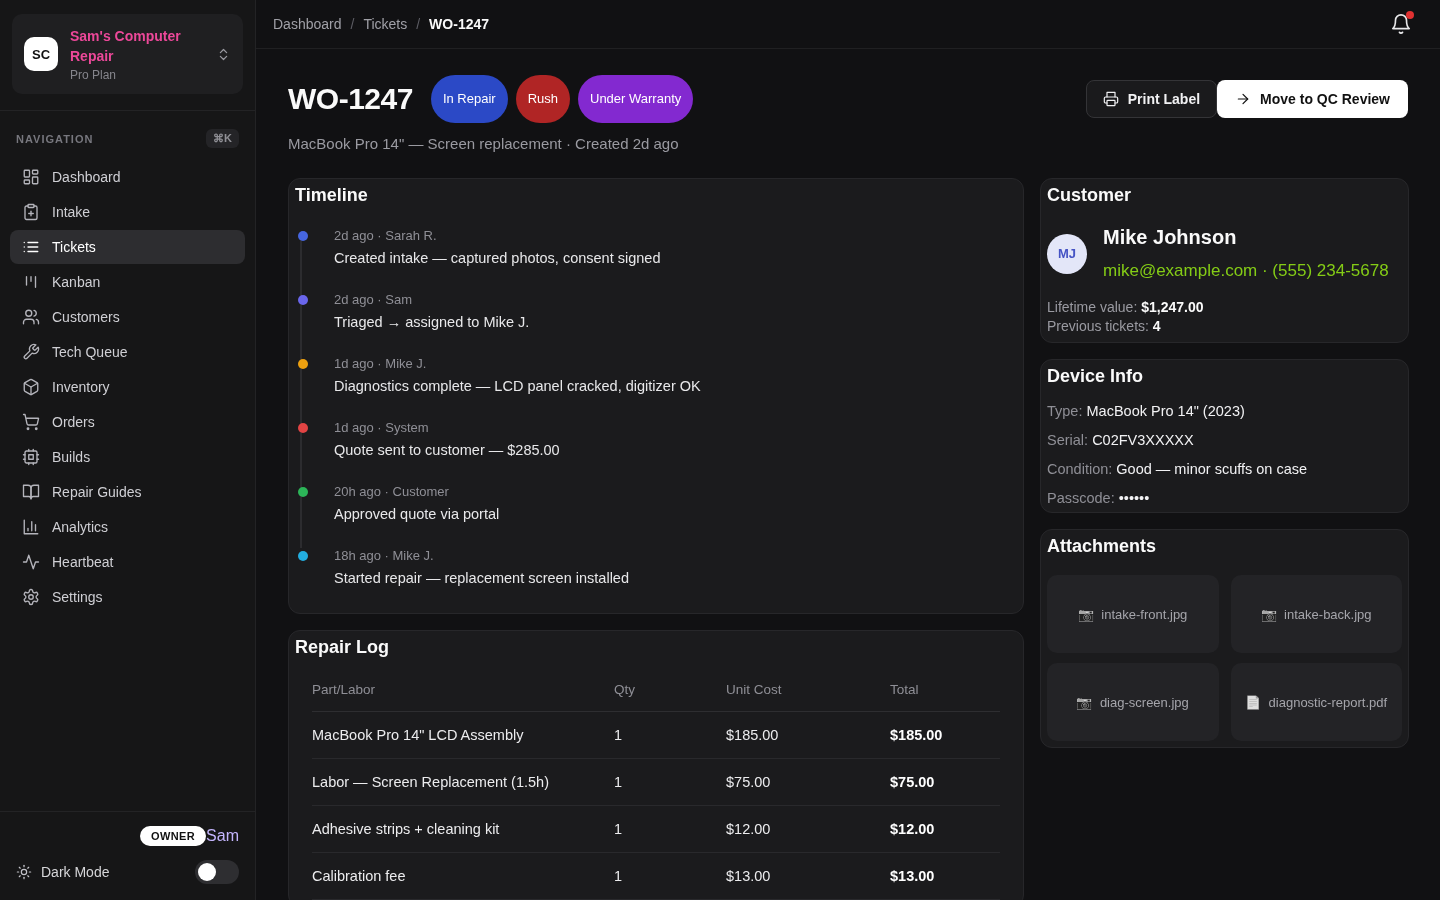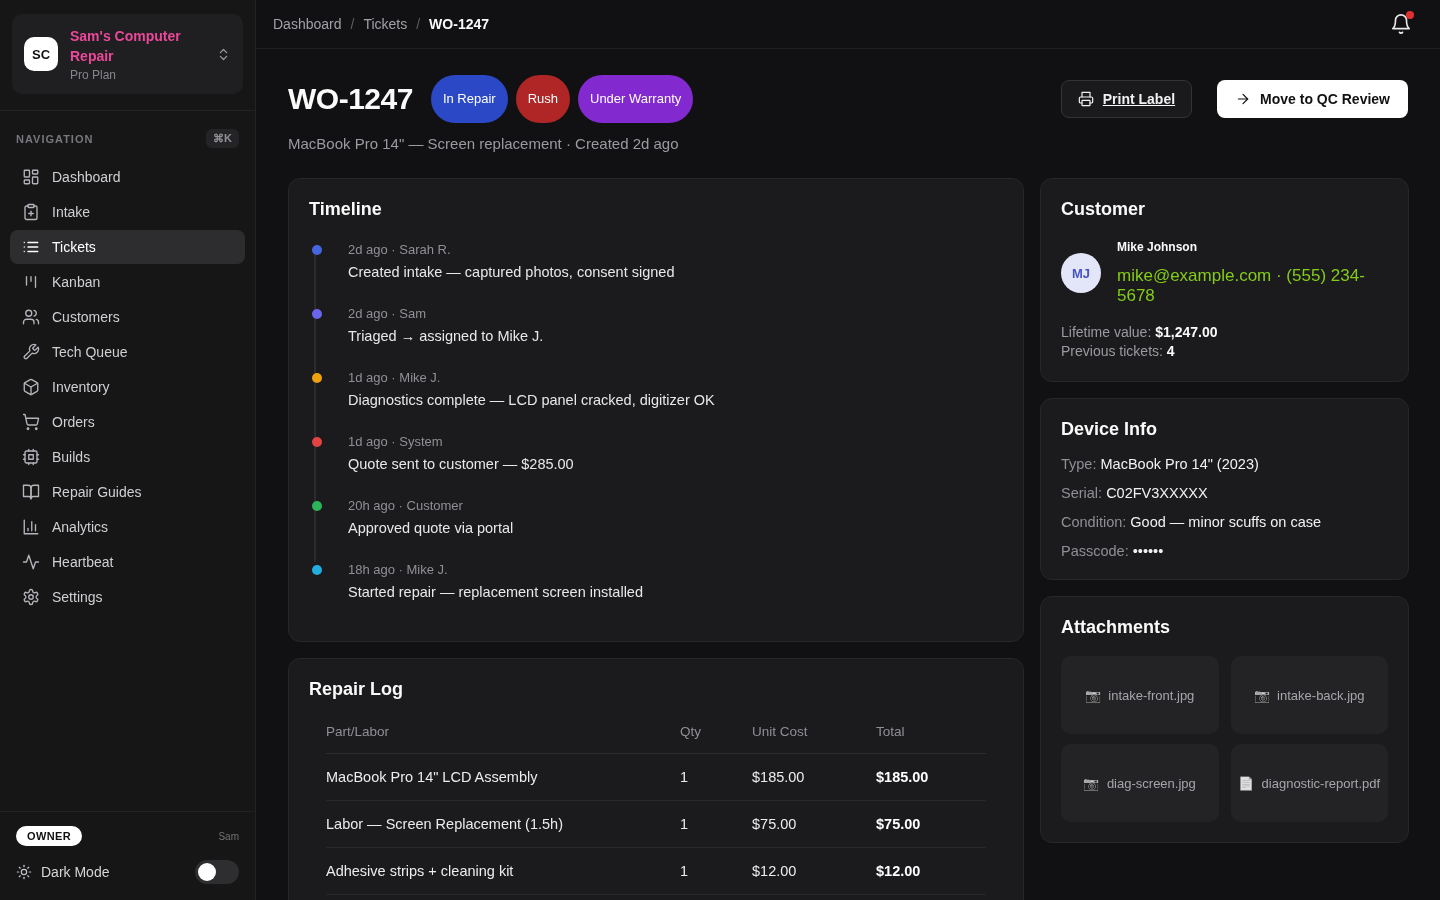--- a/index.html
+++ b/index.html
@@ -45,26 +45,26 @@
   .nav-item {
     display:flex; align-items:center; gap:12px;
     padding:8px 12px; border-radius:8px; cursor:pointer;
     color:#cfcfd4; font-size:14px; margin-bottom:1px;
   }
   .nav-item .nicon { color:#b4b4bb; width:18px; height:18px; flex:none; }
   .nav-item.active { background:#2d2d30; color:#ffffff; }
   .nav-item.active .nicon { color:#ffffff; }
 
   .side-footer { margin-top:auto; border-top:1px solid #232325; padding:14px 16px 16px; }
-  .owner-row { display:flex; align-items:center; justify-content:space-between; }
+  .owner-row { display:flex; align-items:center; justify-content:flex-end; }
   .owner-pill {
     background:#ffffff; color:#111; border-radius:999px;
     font-size:11px; font-weight:700; letter-spacing:.4px; padding:4px 11px;
   }
-  .owner-user { font-size:10px; color:#737373; }
+  .owner-user { font-size:16px; color:#c4b5fd; }
   .dm-row { display:flex; align-items:center; gap:9px; margin-top:14px; }
   .dm-row .sun { color:#c3c3c9; }
   .dm-label { font-size:14px; color:#d6d6d9; flex:1; }
   .toggle {
     width:44px; height:24px; border-radius:999px; background:#2e2e31;
     position:relative; cursor:pointer; flex:none;
   }
   .toggle .knob {
     position:absolute; left:3px; top:3px; width:18px; height:18px;
     border-radius:50%; background:#ffffff;
@@ -88,73 +88,73 @@
 
   .page-head { padding:26px 32px 26px; flex:none; }
   .head-top { display:flex; align-items:center; }
   .title-group { display:flex; align-items:center; gap:18px; }
   .page-title { font-size:30px; font-weight:700; letter-spacing:-.5px; }
   .badges { display:flex; gap:8px; }
   .badge {
     border-radius:999px; color:#fff; font-size:13px; font-weight:500;
     padding:16px 12px; line-height:16px;
   }
-  .head-actions { margin-left:auto; display:flex; gap:25px;text-decoration:underline; }
+  .head-actions { margin-left:auto; display:flex; gap:0; }
   .btn {
     display:flex; align-items:center; gap:9px; border-radius:8px;
     font-size:14px; font-weight:600; padding:10px 16px; cursor:pointer;
     font-family:inherit; border:none;
   }
   .btn-ghost { background:#1a1a1c; border:1px solid #343437; color:#f1f1f3; }
   .btn-primary { background:#ffffff; color:#111; padding:10px 18px; }
   .subtitle { font-size:15px; color:#9a9aa1; margin-top:12px; }
 
   .content {
     display:grid; grid-template-columns:1fr 369px; gap:16px;
     padding:0 31px 32px 32px; align-items:start; overflow:hidden; flex:1;
   }
   .col { display:flex; flex-direction:column; gap:16px; min-width:0; }
   .card {
     background:#1b1b1d; border:1px solid #27272a; border-radius:12px;
-    padding:20px;
+    padding:6px;
   }
   .card-title { font-size:18px; font-weight:700; color:#fafafa; }
 
   
   .tl-list { margin-top:22px; position:relative; padding-left:2px; }
   .tl-line { position:absolute; left:5px; top:10px; bottom:38px; width:2px; background:#2c2c2f; }
   .tl-entry { position:relative; padding-left:37px; margin-bottom:26px; }
   .tl-entry:last-child { margin-bottom:21px; }
   .tl-dot {
     position:absolute; left:1px; top:3px; width:10px; height:10px;
     border-radius:50%; background:#555;
   }
   .tl-meta { font-size:13px; color:#8f8f96; }
   .tl-text { font-size:14.5px; color:#e8e8ea; margin-top:7px; }
 
   
   .rl-table { margin:20px 17px 0; }
   .rl-row {
     display:grid; grid-template-columns:1fr 72px 124px 110px;
-    border-bottom:1px solid #29292c; align-items:center;
+    border-bottom:1px solid #29292c; align-items:center;gap:40px;
   }
   .rl-row.head { border-bottom:1px solid #2e2e31; }
   .rl-row.head > div { font-size:13.5px; color:#8f8f96; padding:4px 0 14px; }
   .rl-row > div { font-size:14.5px; color:#ececee; padding:15px 0; }
   .rl-row > div.total { font-weight:700; color:#ffffff; }
   .rl-row:last-child { border-bottom:1px solid #29292c; }
 
   
   .cust-row { display:flex; align-items:center; gap:16px; margin-top:20px; }
   .cust-avatar {
     width:40px; height:40px; border-radius:50%; background:#e3e6f8;
     color:#4553c4; font-weight:700; font-size:13px;
     display:flex; align-items:center; justify-content:center; flex:none;
   }
-  .cust-name { font-size:12px; font-weight:700; color:#fafafa; }
+  .cust-name { font-size:20px; font-weight:700; color:#fafafa; }
   .cust-contact { font-size:17px; color:#84cc16; margin-top:12px; }
   .cust-stats { margin-top:17px; }
   .stat-line { font-size:14px; color:#9a9aa1; line-height:19px; }
   .stat-line b { color:#fafafa; font-weight:700; }
 
   
   .dev-rows { margin-top:16px; }
   .dev-line { font-size:14.5px; margin-top:13px; }
   .dev-line:first-child { margin-top:0; }
   .dev-label { color:#8f8f96; }

